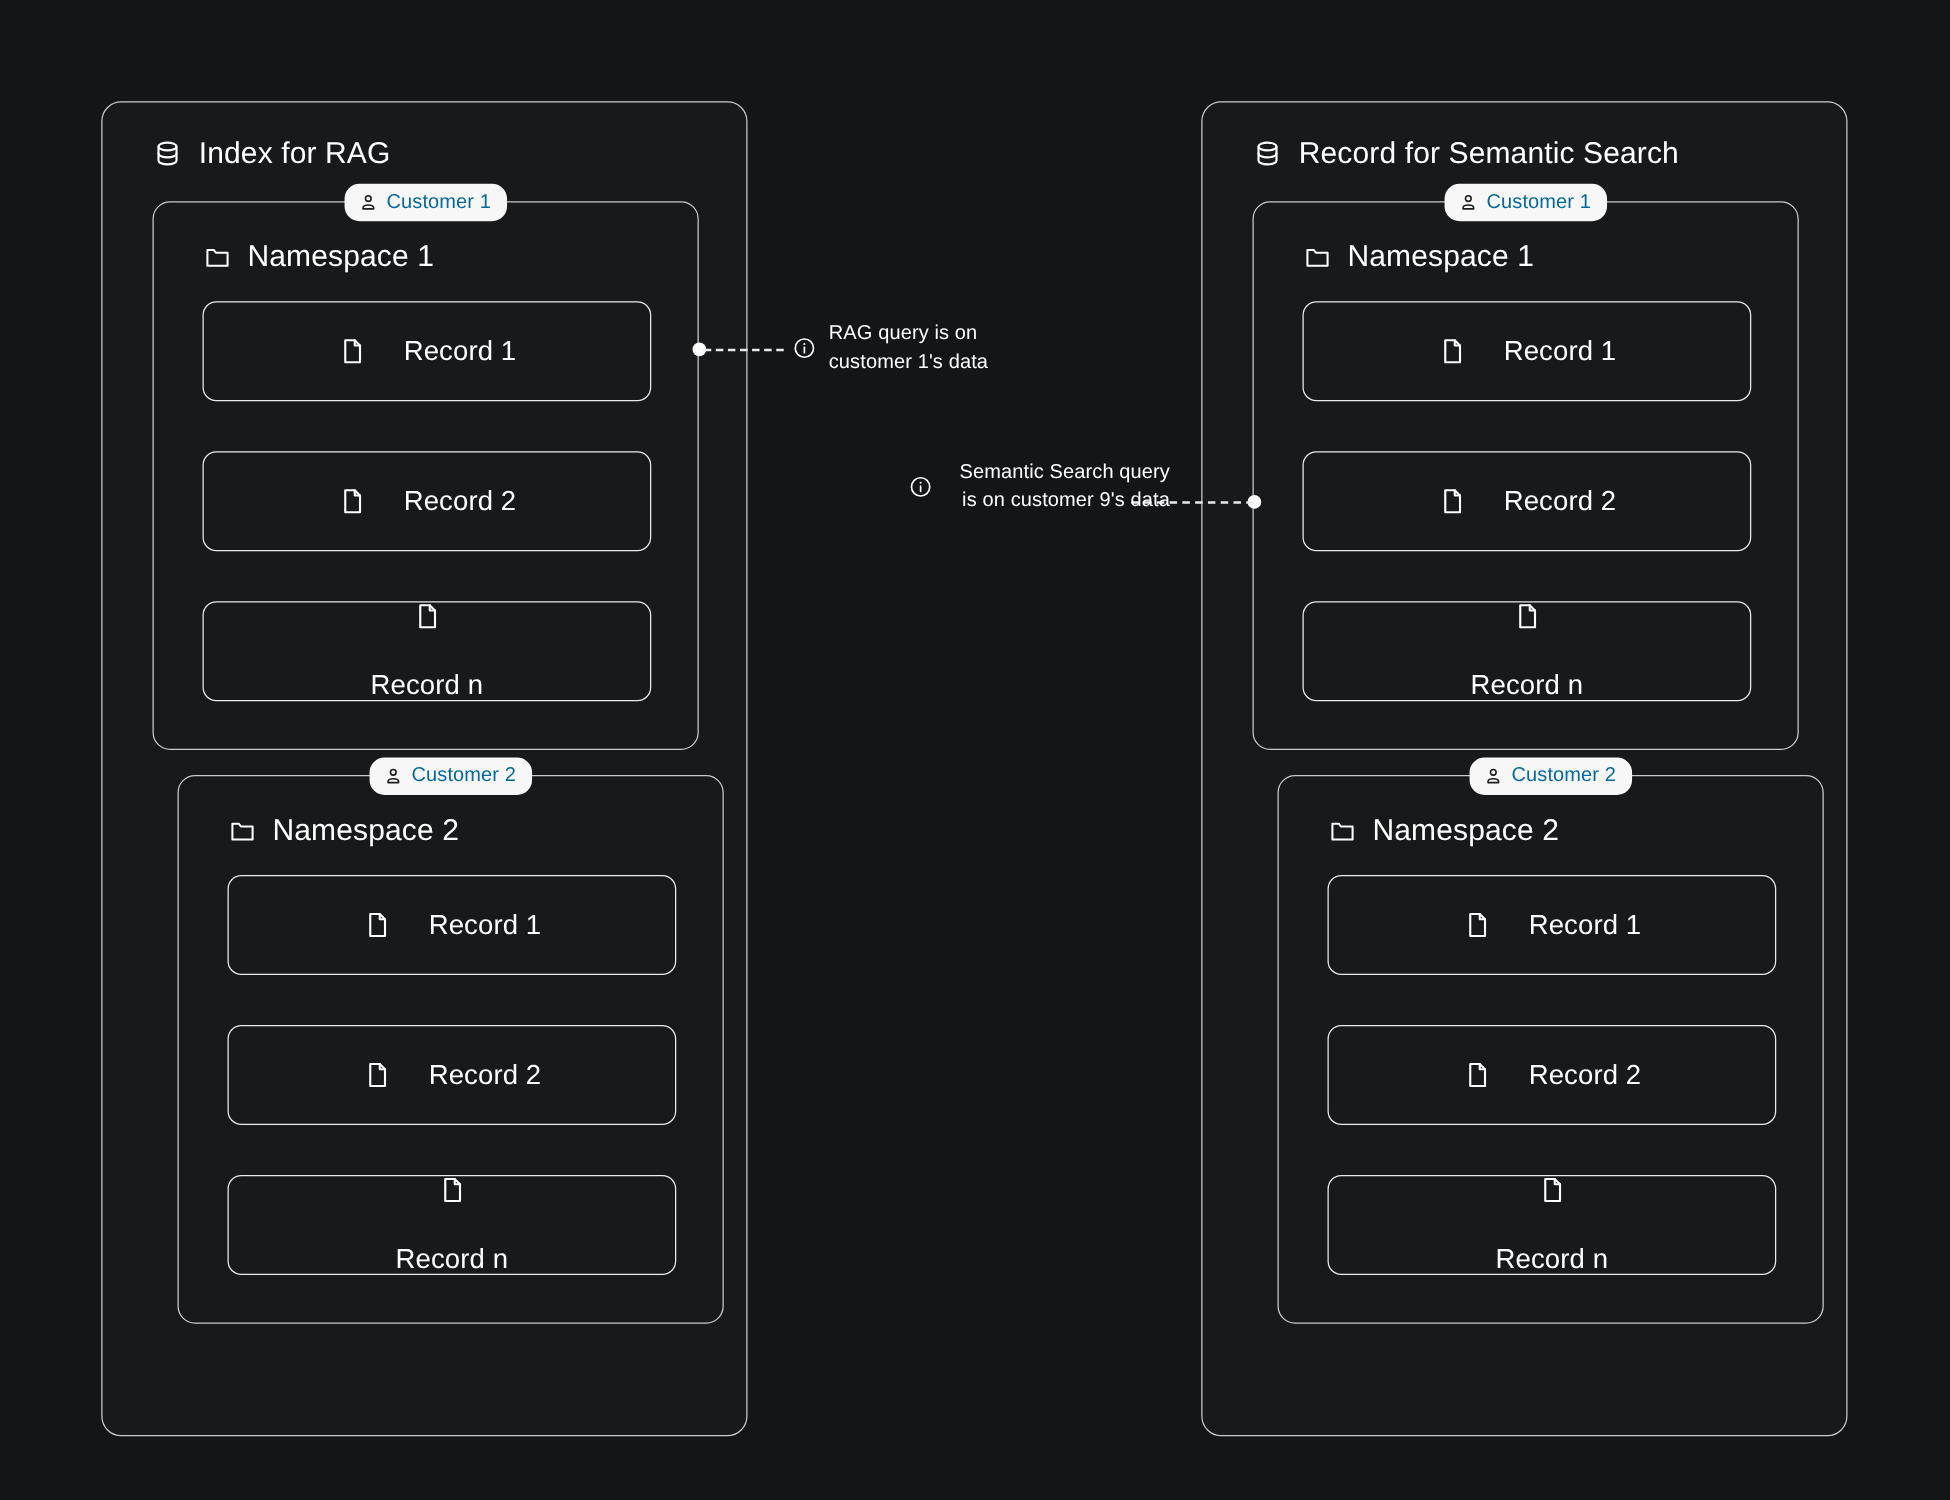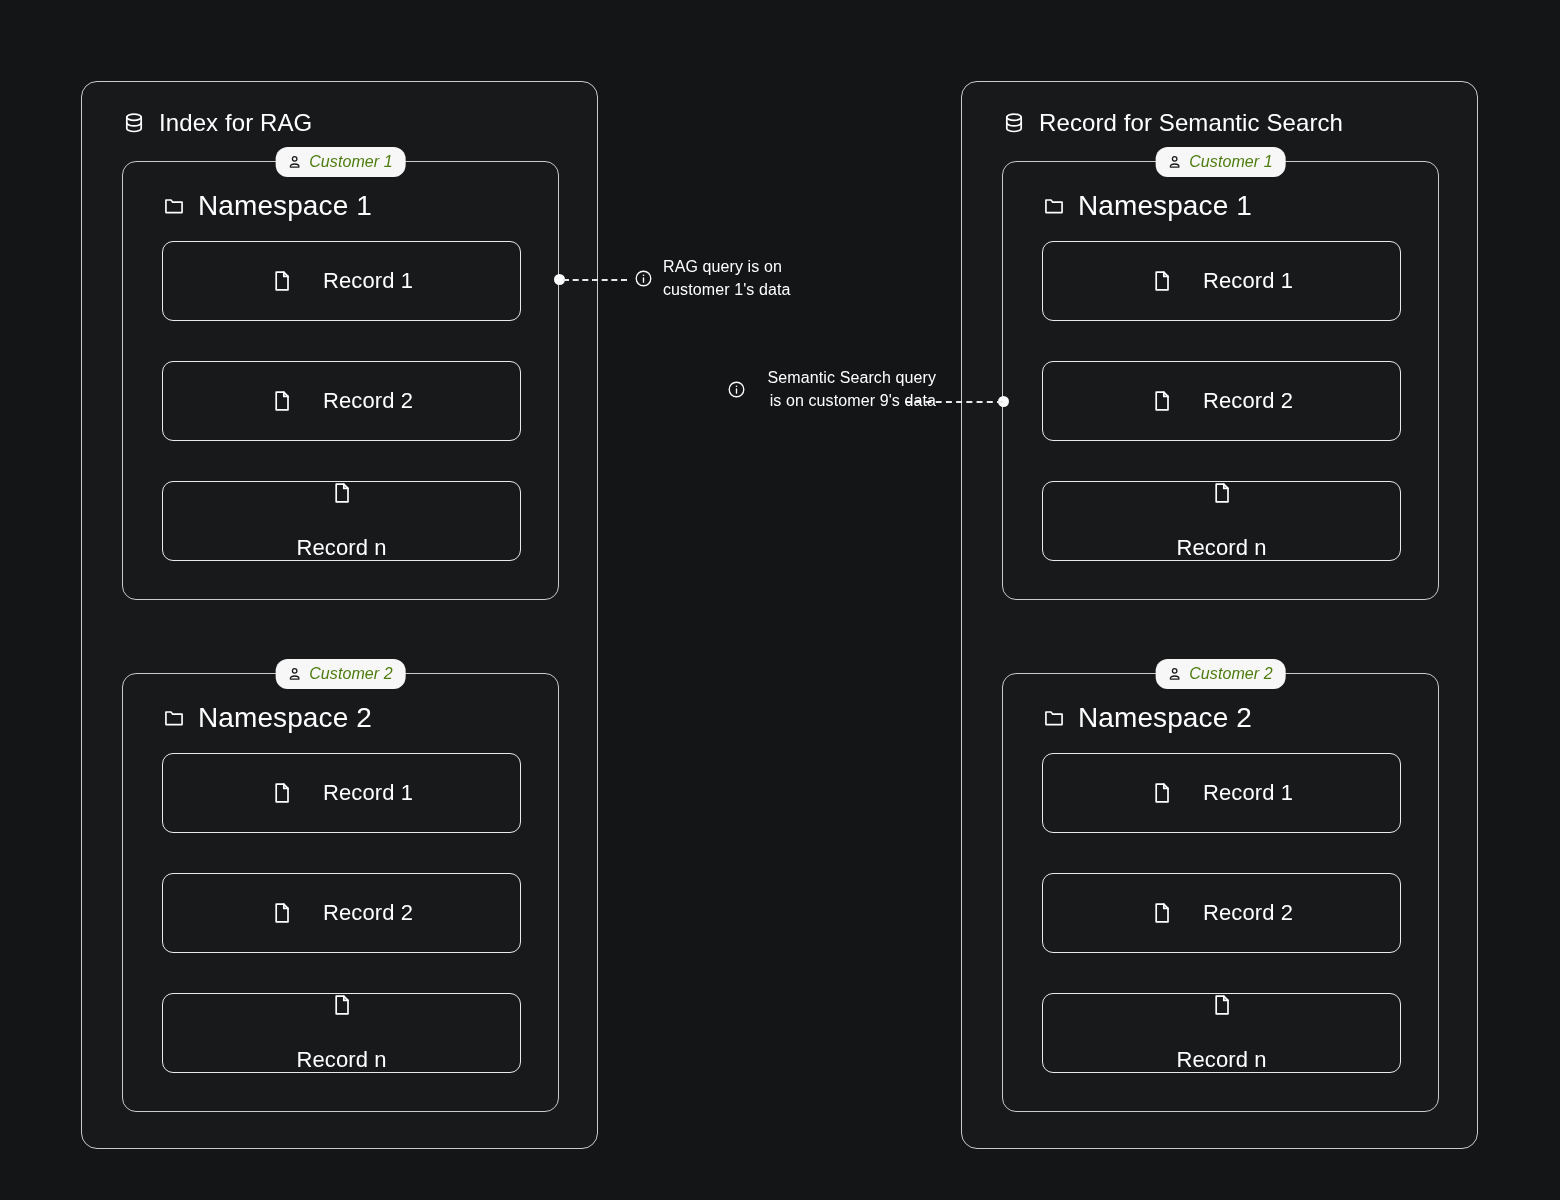--- a/index.html
+++ b/index.html
@@ -50,56 +50,55 @@
   
   .ns-box {
     position: absolute;
     left: 40px;
     width: 437px;
     background: #17191b;
     border: 1.6px solid #c9cacb;
     border-radius: 14px;
   }
   .ns-1 { top: 79px;  height: 439px; }
-  .ns-2 { top: 591px; height: 439px; }
+  .ns-2 { top: 538px; height: 439px; margin-left: 20px; }
 
   .ns-title {
     position: absolute;
     top: 30px;
     left: 40px;
     display: flex;
     align-items: center;
     gap: 13px;
     color: #ffffff;
-    font-size: 28px;
+    font-size: 24px;
     line-height: 28px;
     letter-spacing: 0.1px;
     white-space: nowrap;
   }
 
   
   .cust-badge {
     position: absolute;
     top: -15px;
     left: 50%;
     transform: translateX(-50%);
     height: 30px;
     padding: 0 13px 0 11px;
     display: flex;
     align-items: center;
     gap: 7px;
     background: #f7f7f7;
-    color: #4d7c0f;
+    color: #0369a1;
     border-radius: 12px;
     font-size: 16px;
     line-height: 30px;
     letter-spacing: 0.1px;
     white-space: nowrap;
     z-index: 5;
-    font-style: italic;
   }
 
   
   .records {
     position: absolute;
     top: 79px;
     left: 39px;
     width: 359px;
   }
   .record {

